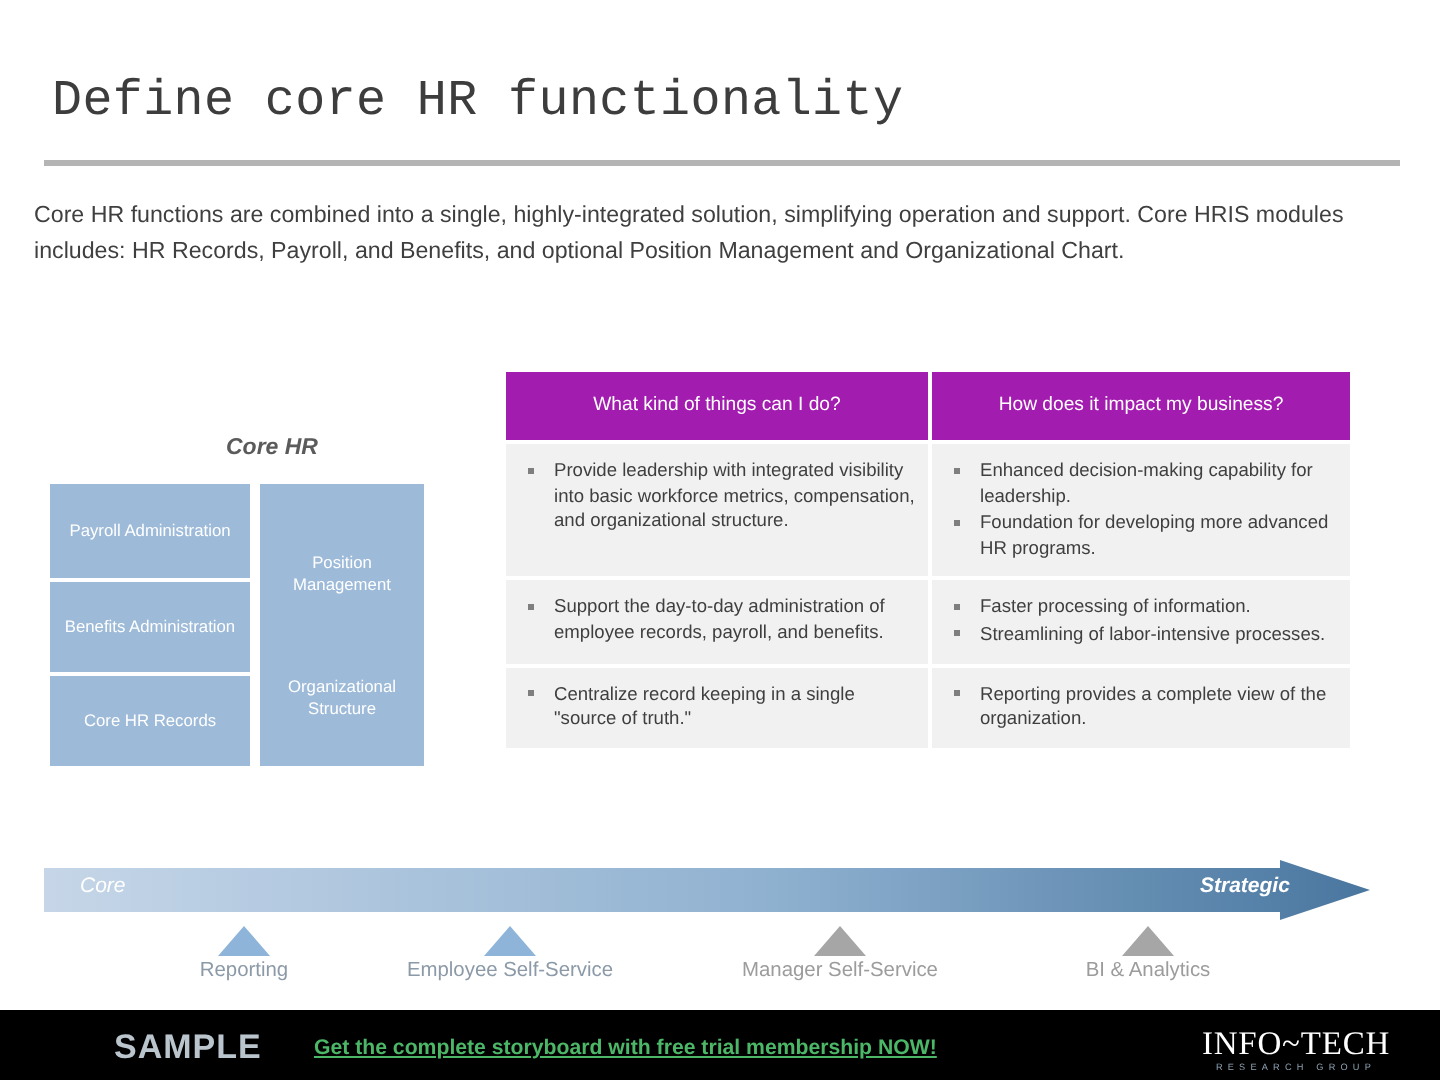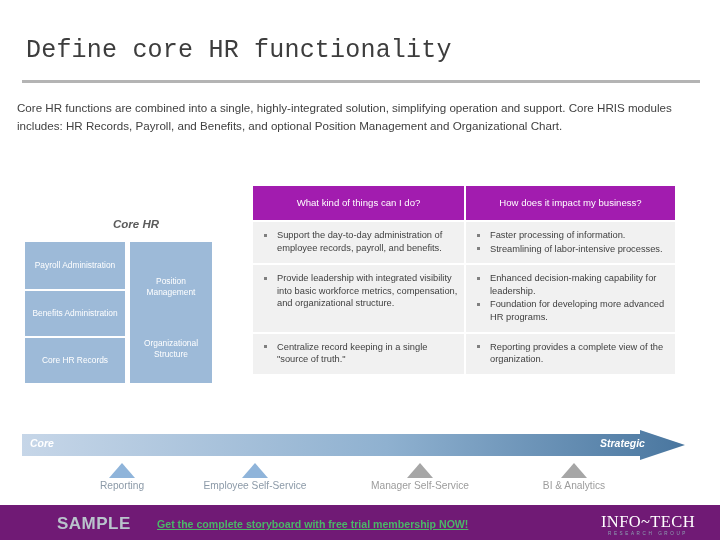--- a/index.html
+++ b/index.html
@@ -155,24 +155,24 @@
     height: 30px;
   }
   .arrow-shape {
     position: absolute;
     left: 0; top: 0;
     width: 663px;
     height: 30px;
   }
   .arrow-label-core {
     position: absolute;
-    left: 8px;
+    left: 18px;
     top: 7px;
     font-size: 10.5px;
-    font-weight: bold;
+    font-weight: normal;
     font-style: italic;
     color: #ffffff;
   }
   .arrow-label-strategic {
     position: absolute;
     left: 578px;
     top: 7px;
     font-size: 10.5px;
     font-weight: bold;
     font-style: italic;
@@ -208,21 +208,21 @@
   }
   .m-label.gray { color: #9c9c9c; }
 
   
   .footer {
     position: absolute;
     left: 0;
     top: 505px;
     width: 720px;
     height: 35px;
-    background: #701a75;
+    background: #000000;
   }
   .sample {
     position: absolute;
     left: 57px;
     top: 9px;
     font-size: 17px;
     font-weight: bold;
     color: #b9c4cc;
     letter-spacing: 0.5px;
   }
@@ -279,41 +279,41 @@
   <div class="table">
 
     <div class="t-row">
       <div class="t-head col-a">What kind of things can I do?</div>
       <div class="t-head col-b">How does it impact my business?</div>
     </div>
 
     <div class="t-row">
       <div class="t-cell col-a">
         <ul class="bullets">
+          <li>Provide leadership with integrated visibility into basic workforce metrics, compensation, and organizational structure.</li>
+        </ul>
+      </div>
+      <div class="t-cell col-b">
+        <ul class="bullets">
+          <li>Enhanced decision-making capability for leadership.</li>
+          <li>Foundation for developing more advanced HR programs.</li>
+        </ul>
+      </div>
+    </div>
+
+    <div class="t-row">
+      <div class="t-cell col-a">
+        <ul class="bullets">
           <li>Support the day-to-day administration of employee records, payroll, and benefits.</li>
         </ul>
       </div>
       <div class="t-cell col-b">
         <ul class="bullets">
           <li>Faster processing of information.</li>
           <li>Streamlining of labor-intensive processes.</li>
-        </ul>
-      </div>
-    </div>
-
-    <div class="t-row">
-      <div class="t-cell col-a">
-        <ul class="bullets">
-          <li>Provide leadership with integrated visibility into basic workforce metrics, compensation, and organizational structure.</li>
-        </ul>
-      </div>
-      <div class="t-cell col-b">
-        <ul class="bullets">
-          <li>Enhanced decision-making capability for leadership.</li>
-          <li>Foundation for developing more advanced HR programs.</li>
         </ul>
       </div>
     </div>
 
     <div class="t-row">
       <div class="t-cell col-a">
         <ul class="bullets">
           <li>Centralize record keeping in a single "source of truth."</li>
         </ul>
       </div>

